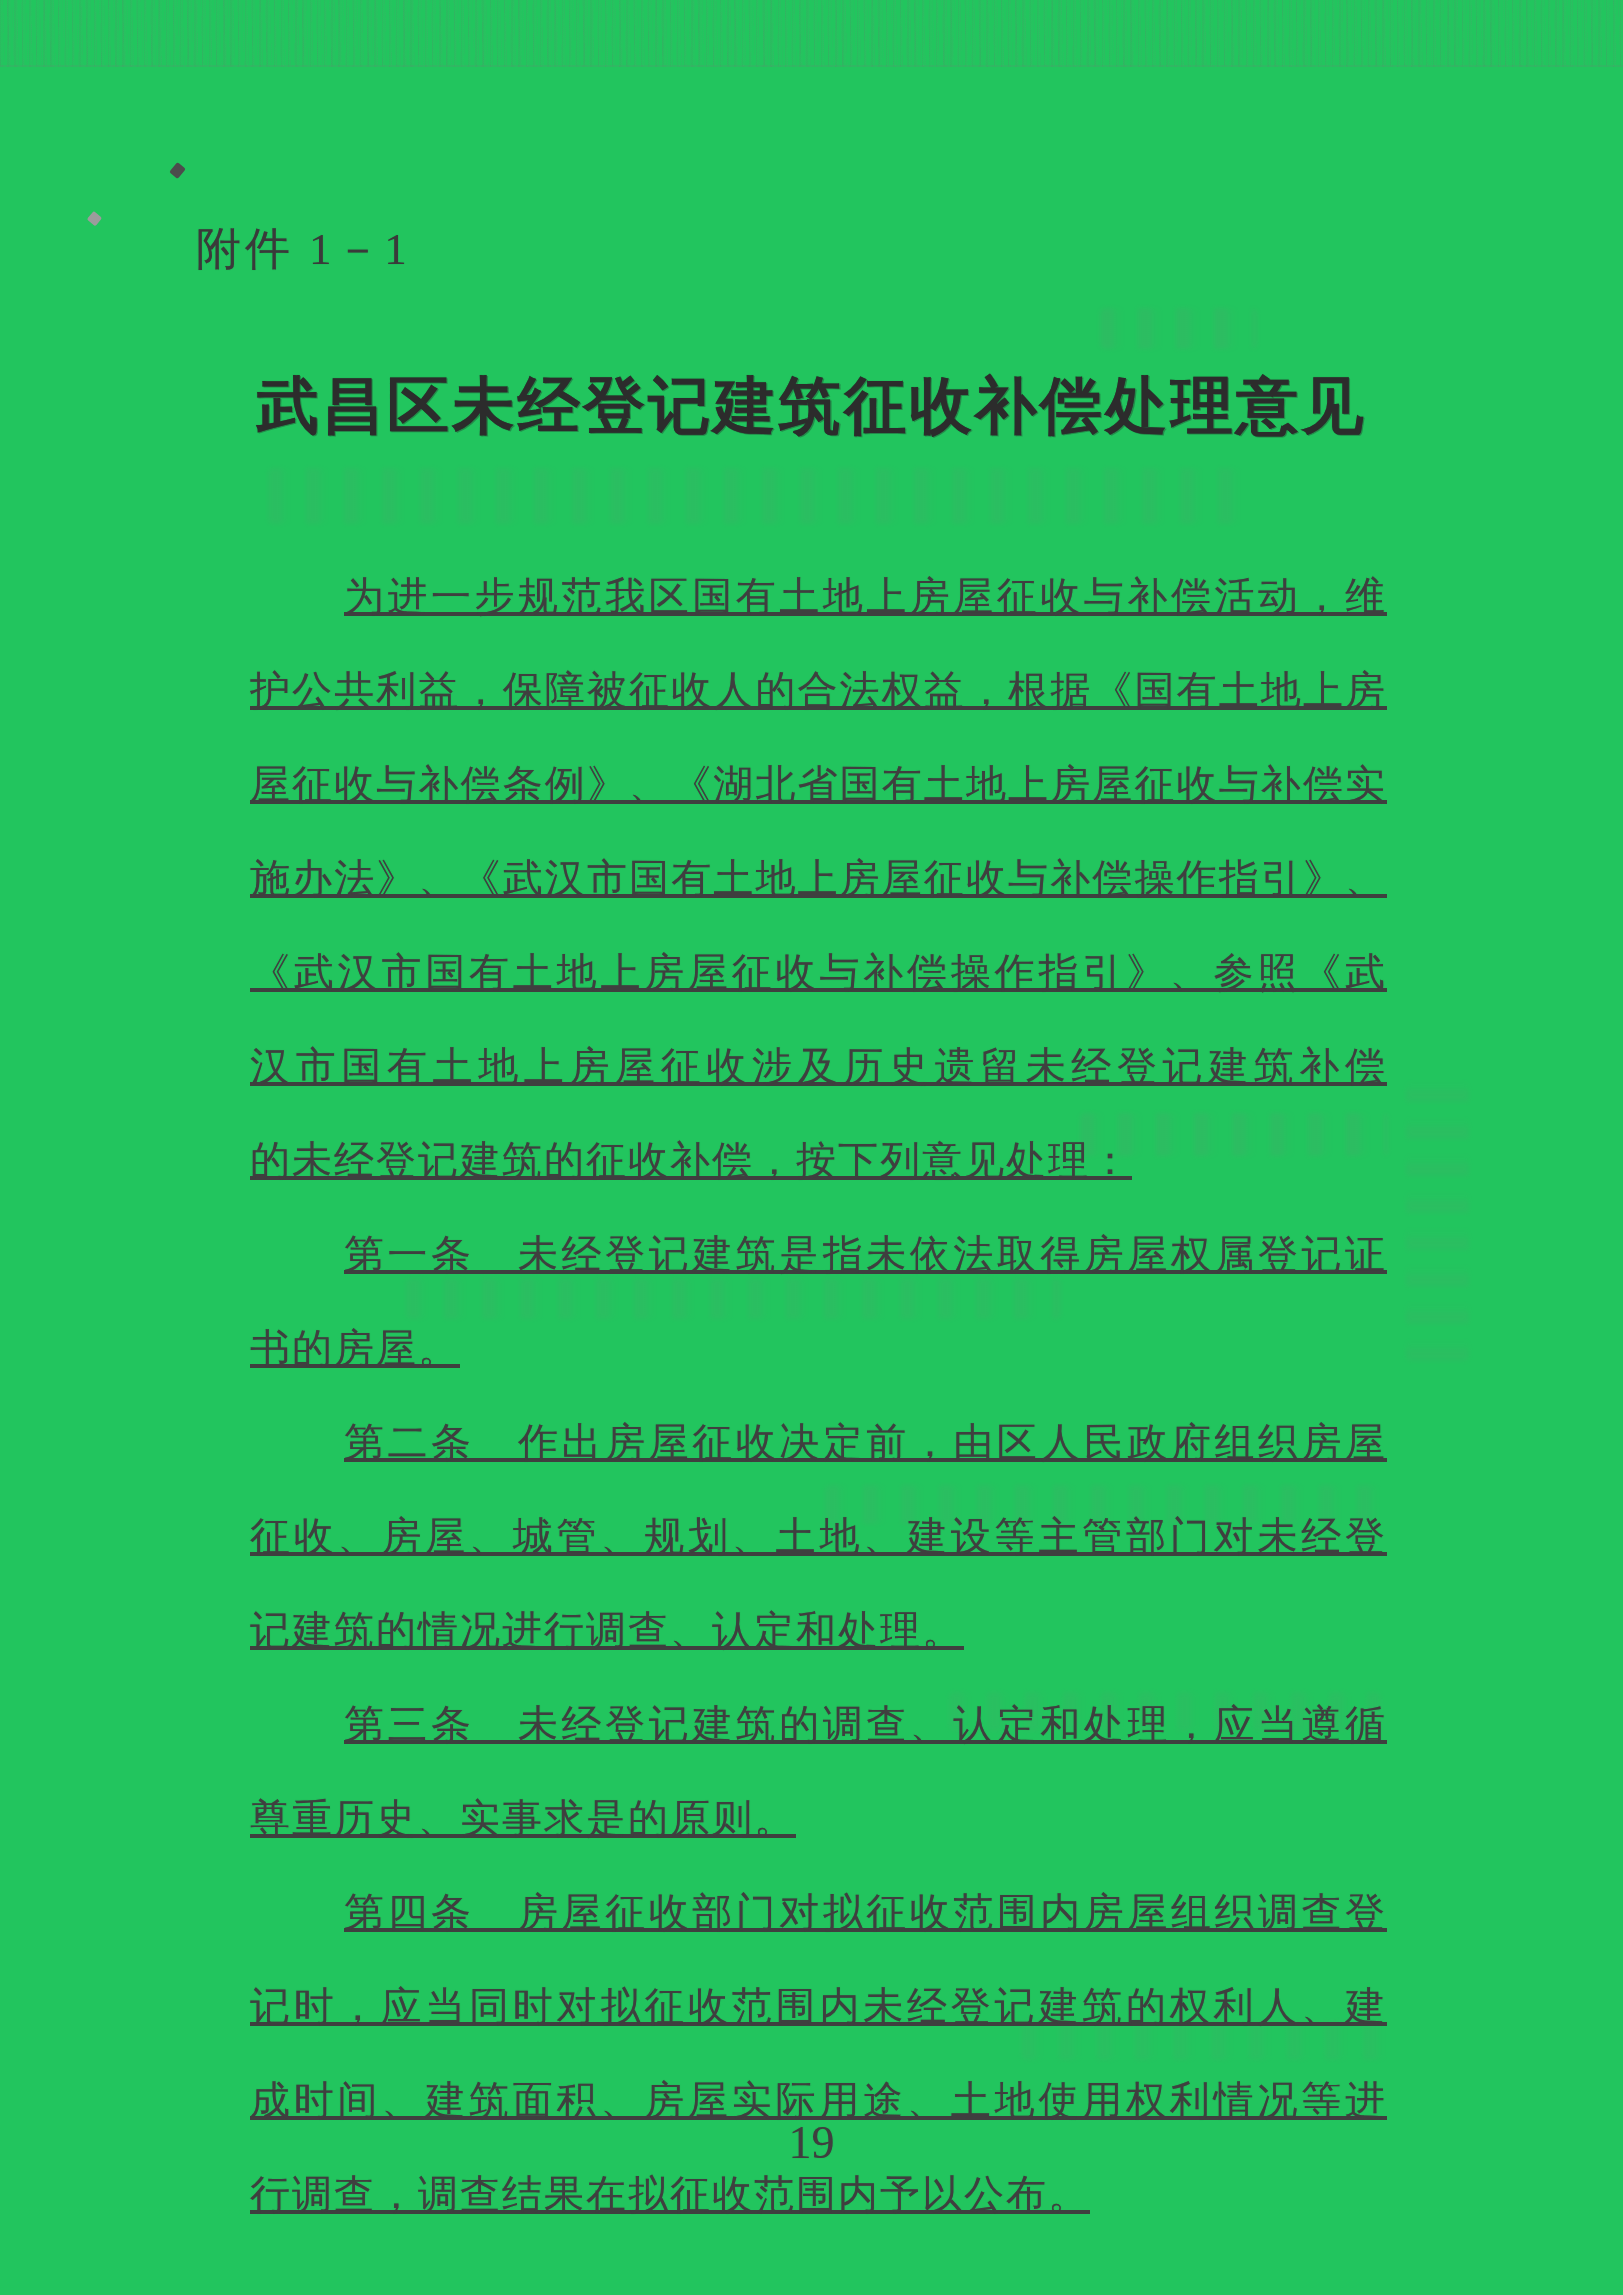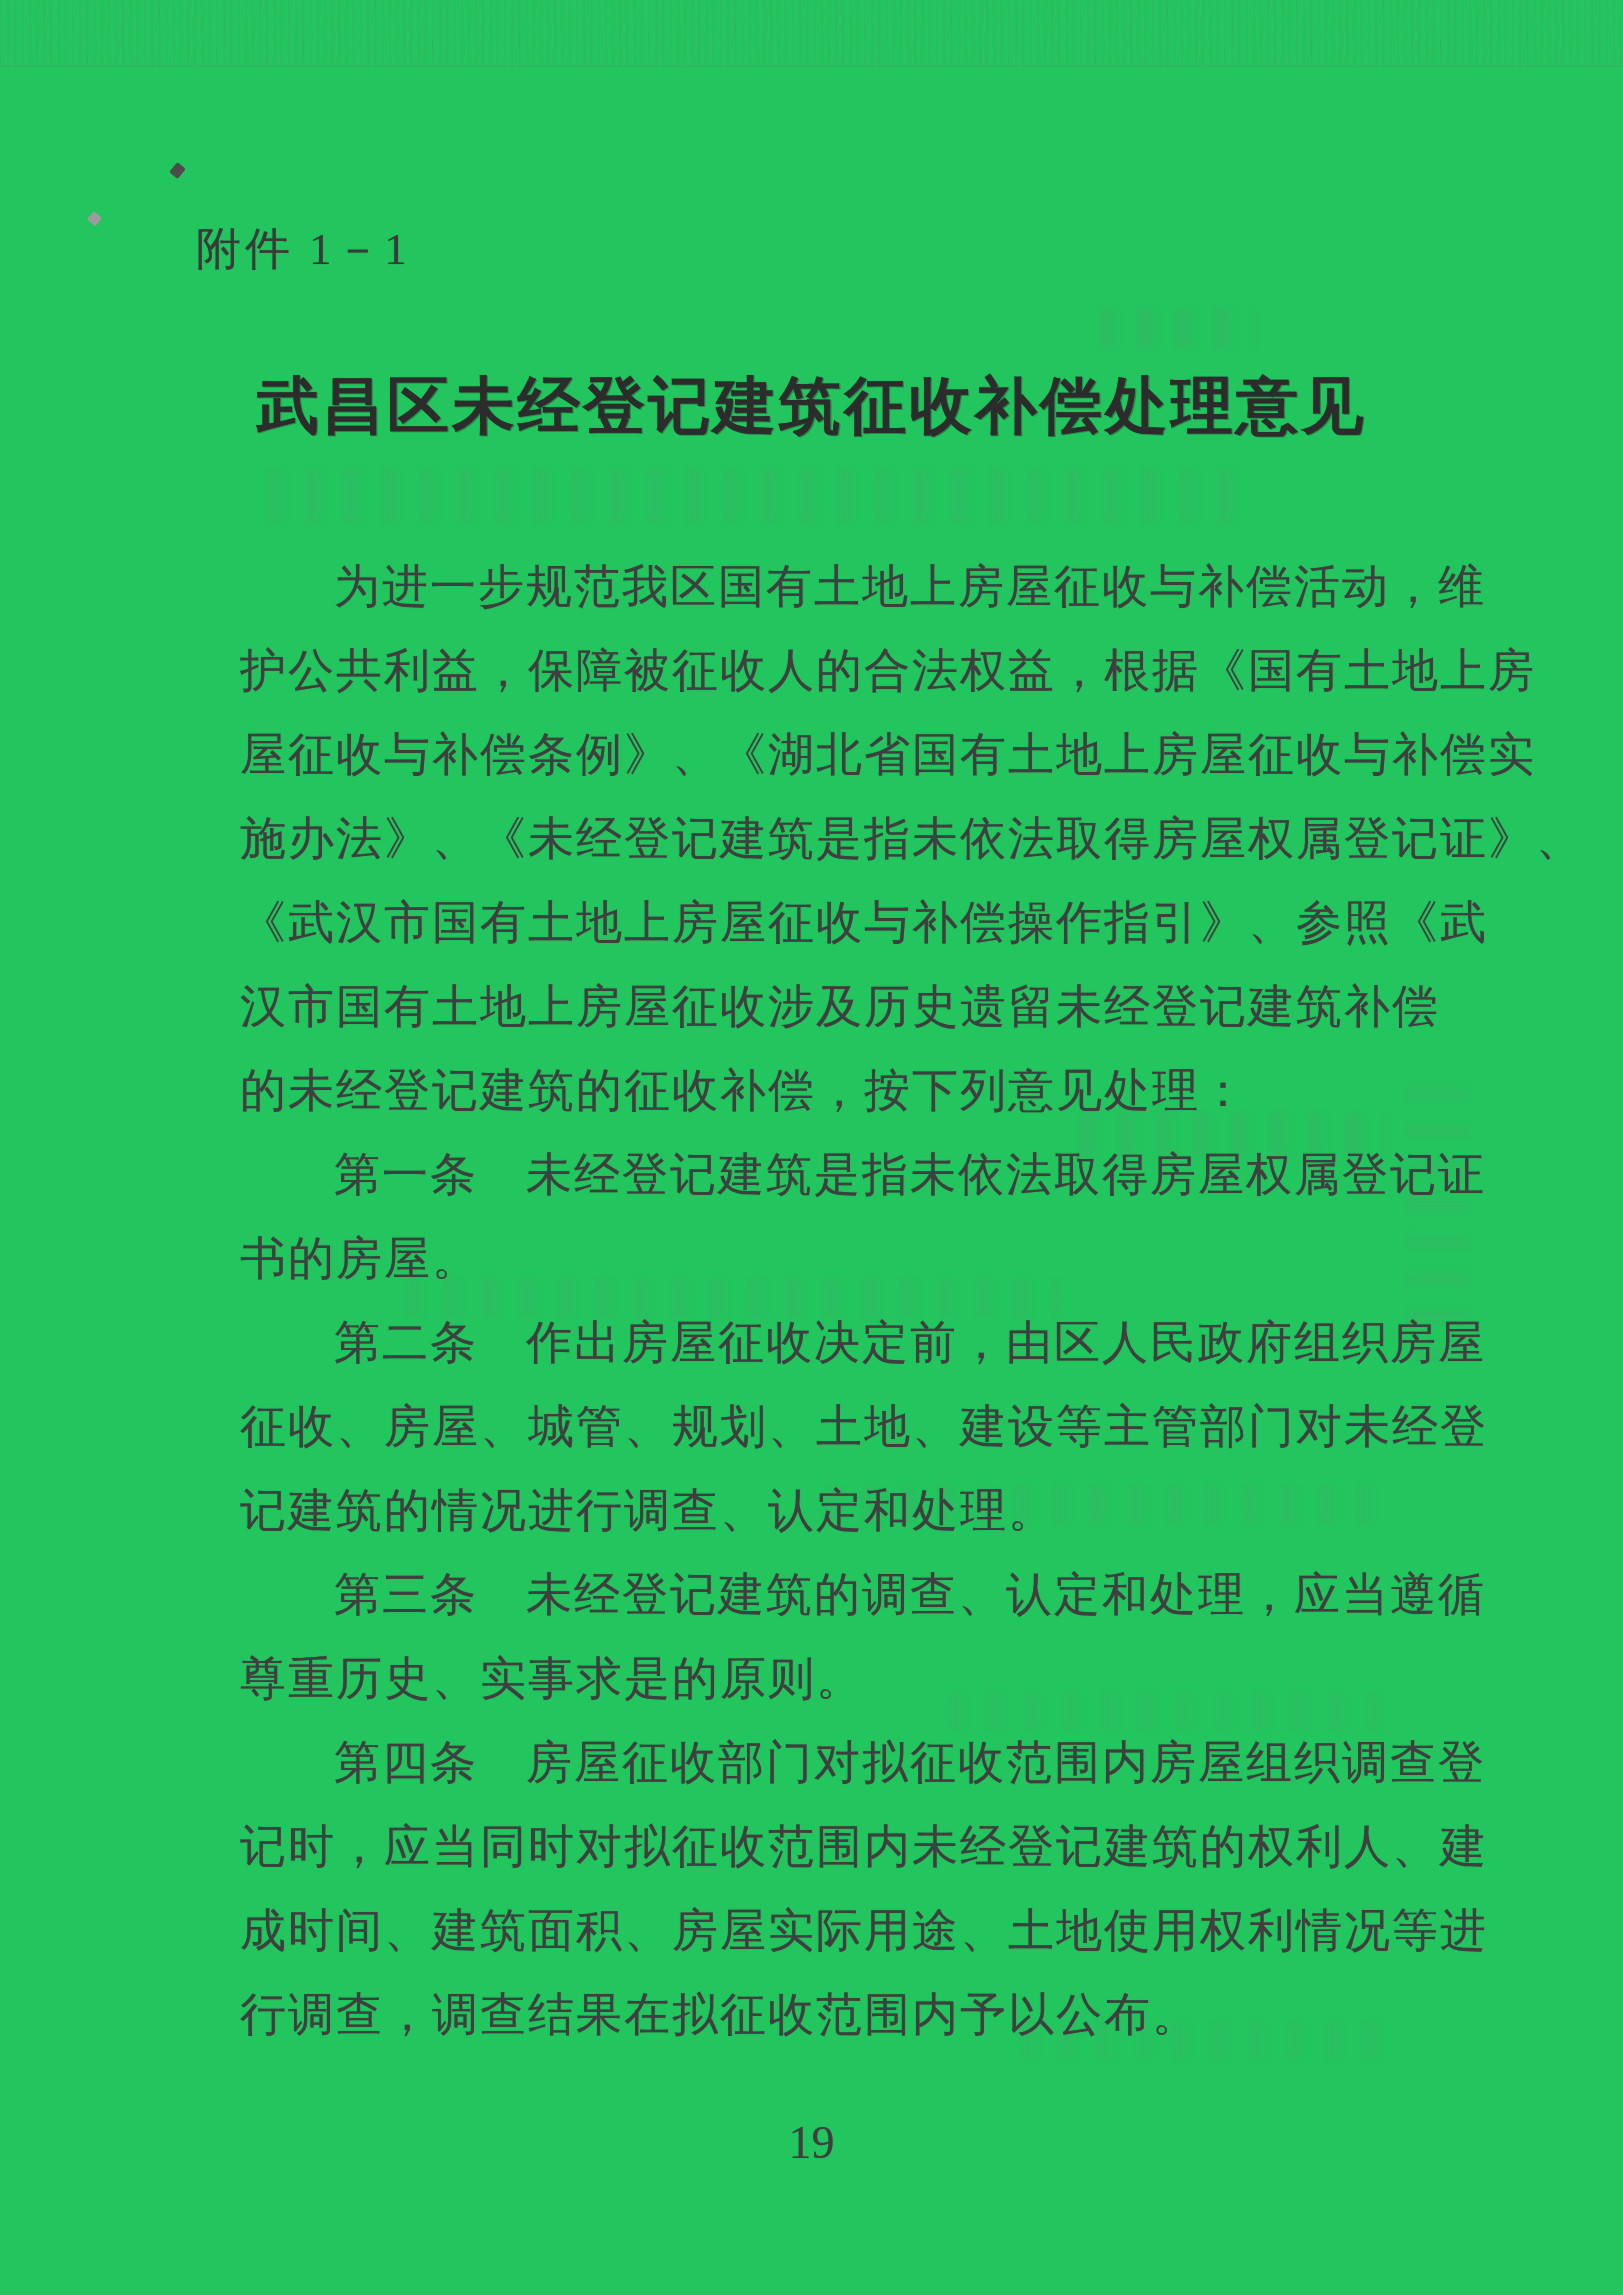--- a/index.html
+++ b/index.html
@@ -95,31 +95,32 @@
     color: #2c2c2c;
     text-shadow: 1.3px 1.3px 0 rgba(40,40,40,0.35), 0 0 0.7px rgba(30,30,30,0.6);
     white-space: nowrap;
   }
   .body-text {
     position: absolute;
     left: 236px; top: 543px;
     width: 1165px;
   }
   .line {
-    margin: 4px;
-    font-size: 46px;
+    margin: 14px;
+    font-size: 40px;
     line-height: 80px;
     height: 80px;
     letter-spacing: 2px;
     color: #3f3f3f;
     text-shadow: 0 0 0.7px rgba(60,60,60,0.5);
     text-align: justify;
     text-align-last: justify;
     text-justify: inter-character;
     white-space: nowrap;
+    text-decoration: underline;
   }
   .line.short {
     text-align: center;
     text-align-last: left;
   }
   .line.indent {
     text-indent: 94px;
   }
   .page-number {
     position: absolute;
@@ -150,21 +151,21 @@
   <div class="bleed bleed-h"></div>
 
   <div class="attachment">附件 1－1</div>
 
   <h1 class="title">武昌区未经登记建筑征收补偿处理意见</h1>
 
   <div class="body-text">
     <p class="line indent">为进一步规范我区国有土地上房屋征收与补偿活动，维</p>
     <p class="line">护公共利益，保障被征收人的合法权益，根据《国有土地上房</p>
     <p class="line">屋征收与补偿条例》、《湖北省国有土地上房屋征收与补偿实</p>
-    <p class="line">施办法》、《未经登记建筑是指未依法取得房屋权属登记证》、</p>
+    <p class="line">施办法》、《武汉市国有土地上房屋征收与补偿操作指引》、</p>
     <p class="line">《武汉市国有土地上房屋征收与补偿操作指引》、参照《武</p>
     <p class="line">汉市国有土地上房屋征收涉及历史遗留未经登记建筑补偿</p>
     <p class="line short">的未经登记建筑的征收补偿，按下列意见处理：</p>
     <p class="line indent">第一条　未经登记建筑是指未依法取得房屋权属登记证</p>
     <p class="line short">书的房屋。</p>
     <p class="line indent">第二条　作出房屋征收决定前，由区人民政府组织房屋</p>
     <p class="line">征收、房屋、城管、规划、土地、建设等主管部门对未经登</p>
     <p class="line short">记建筑的情况进行调查、认定和处理。</p>
     <p class="line indent">第三条　未经登记建筑的调查、认定和处理，应当遵循</p>
     <p class="line short">尊重历史、实事求是的原则。</p>

